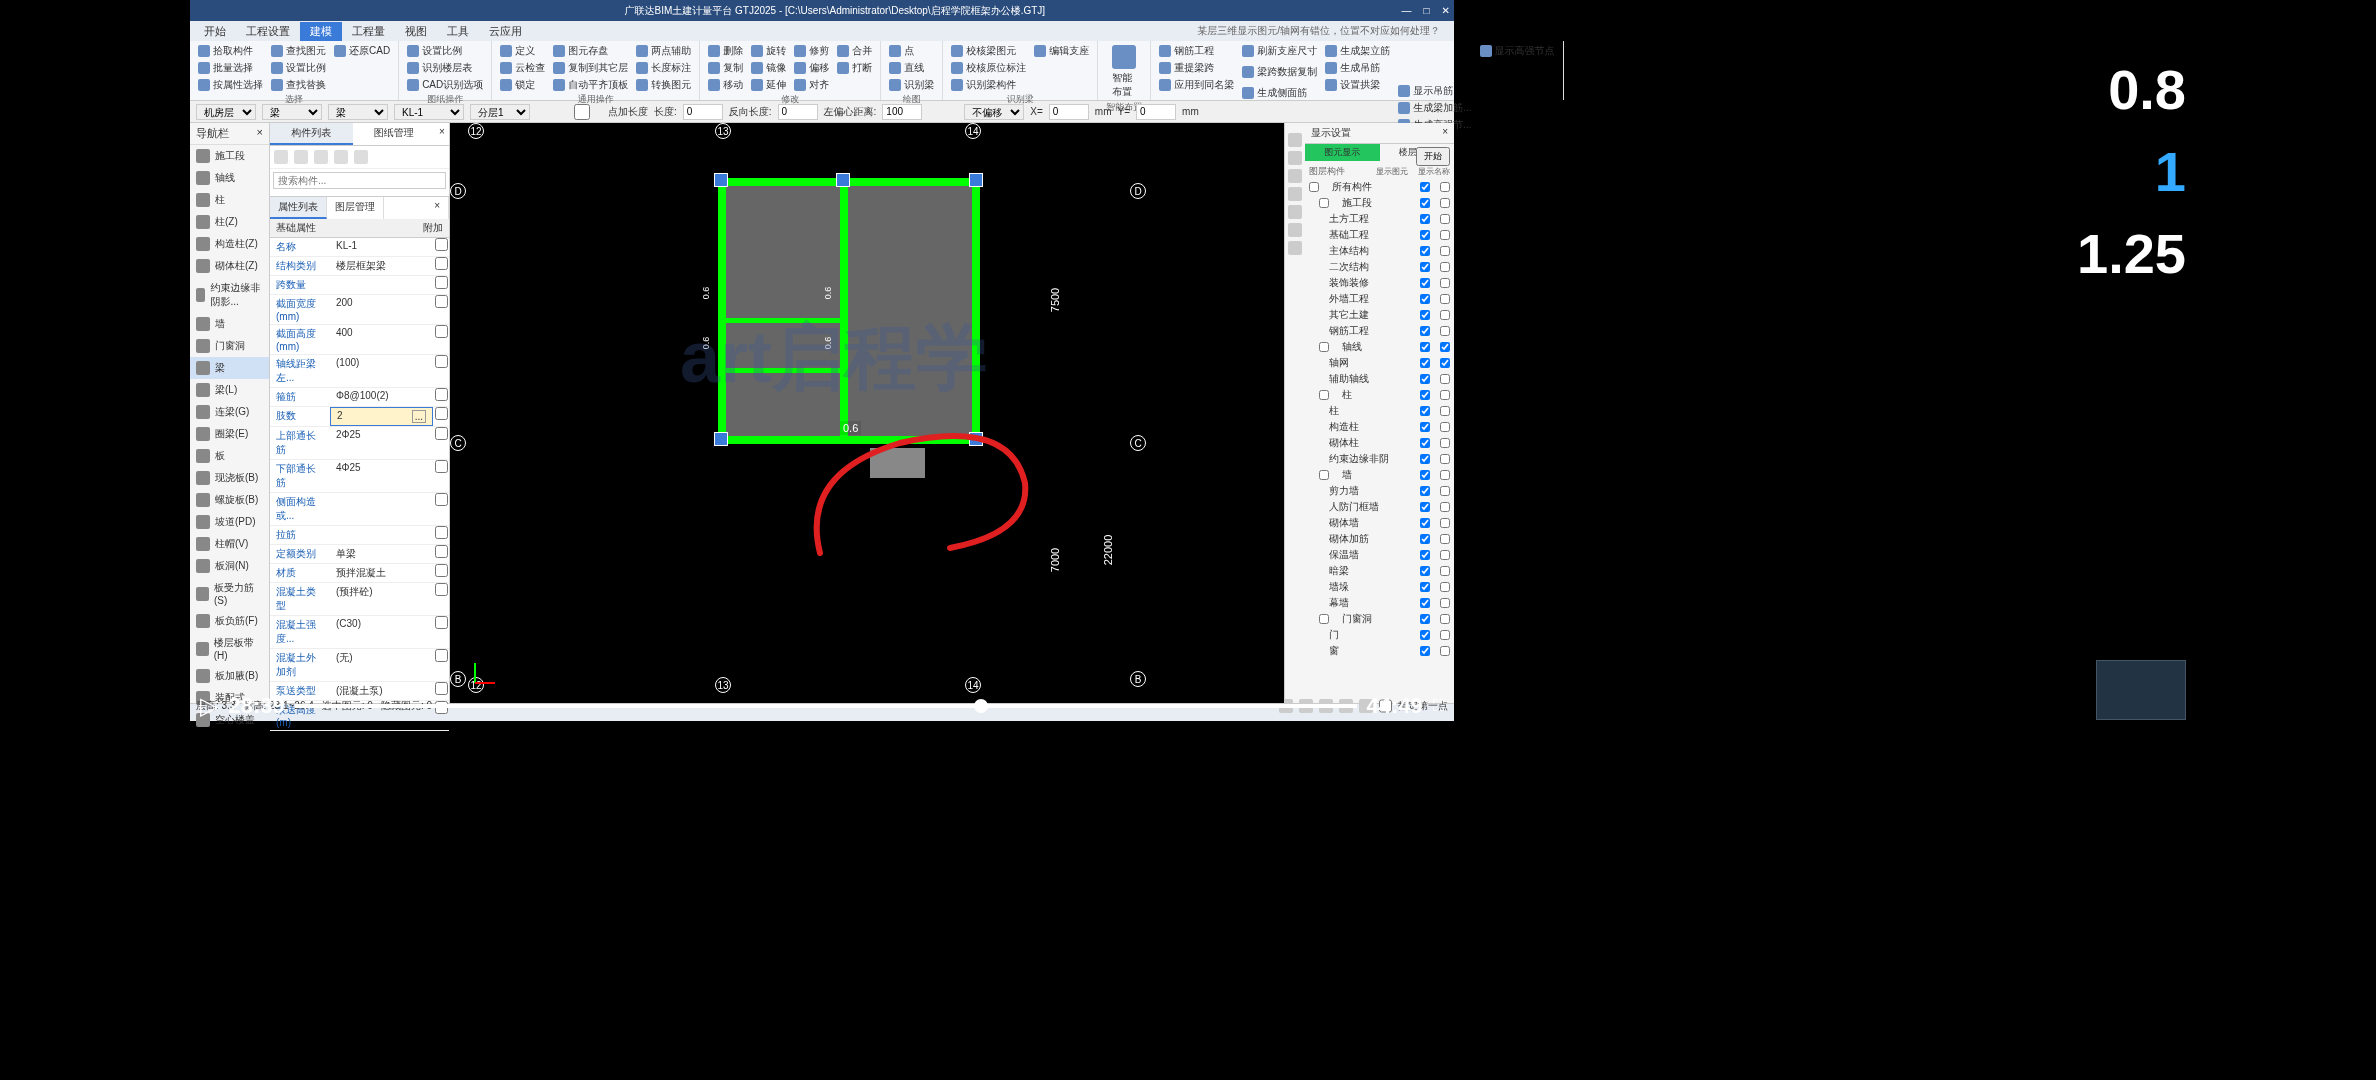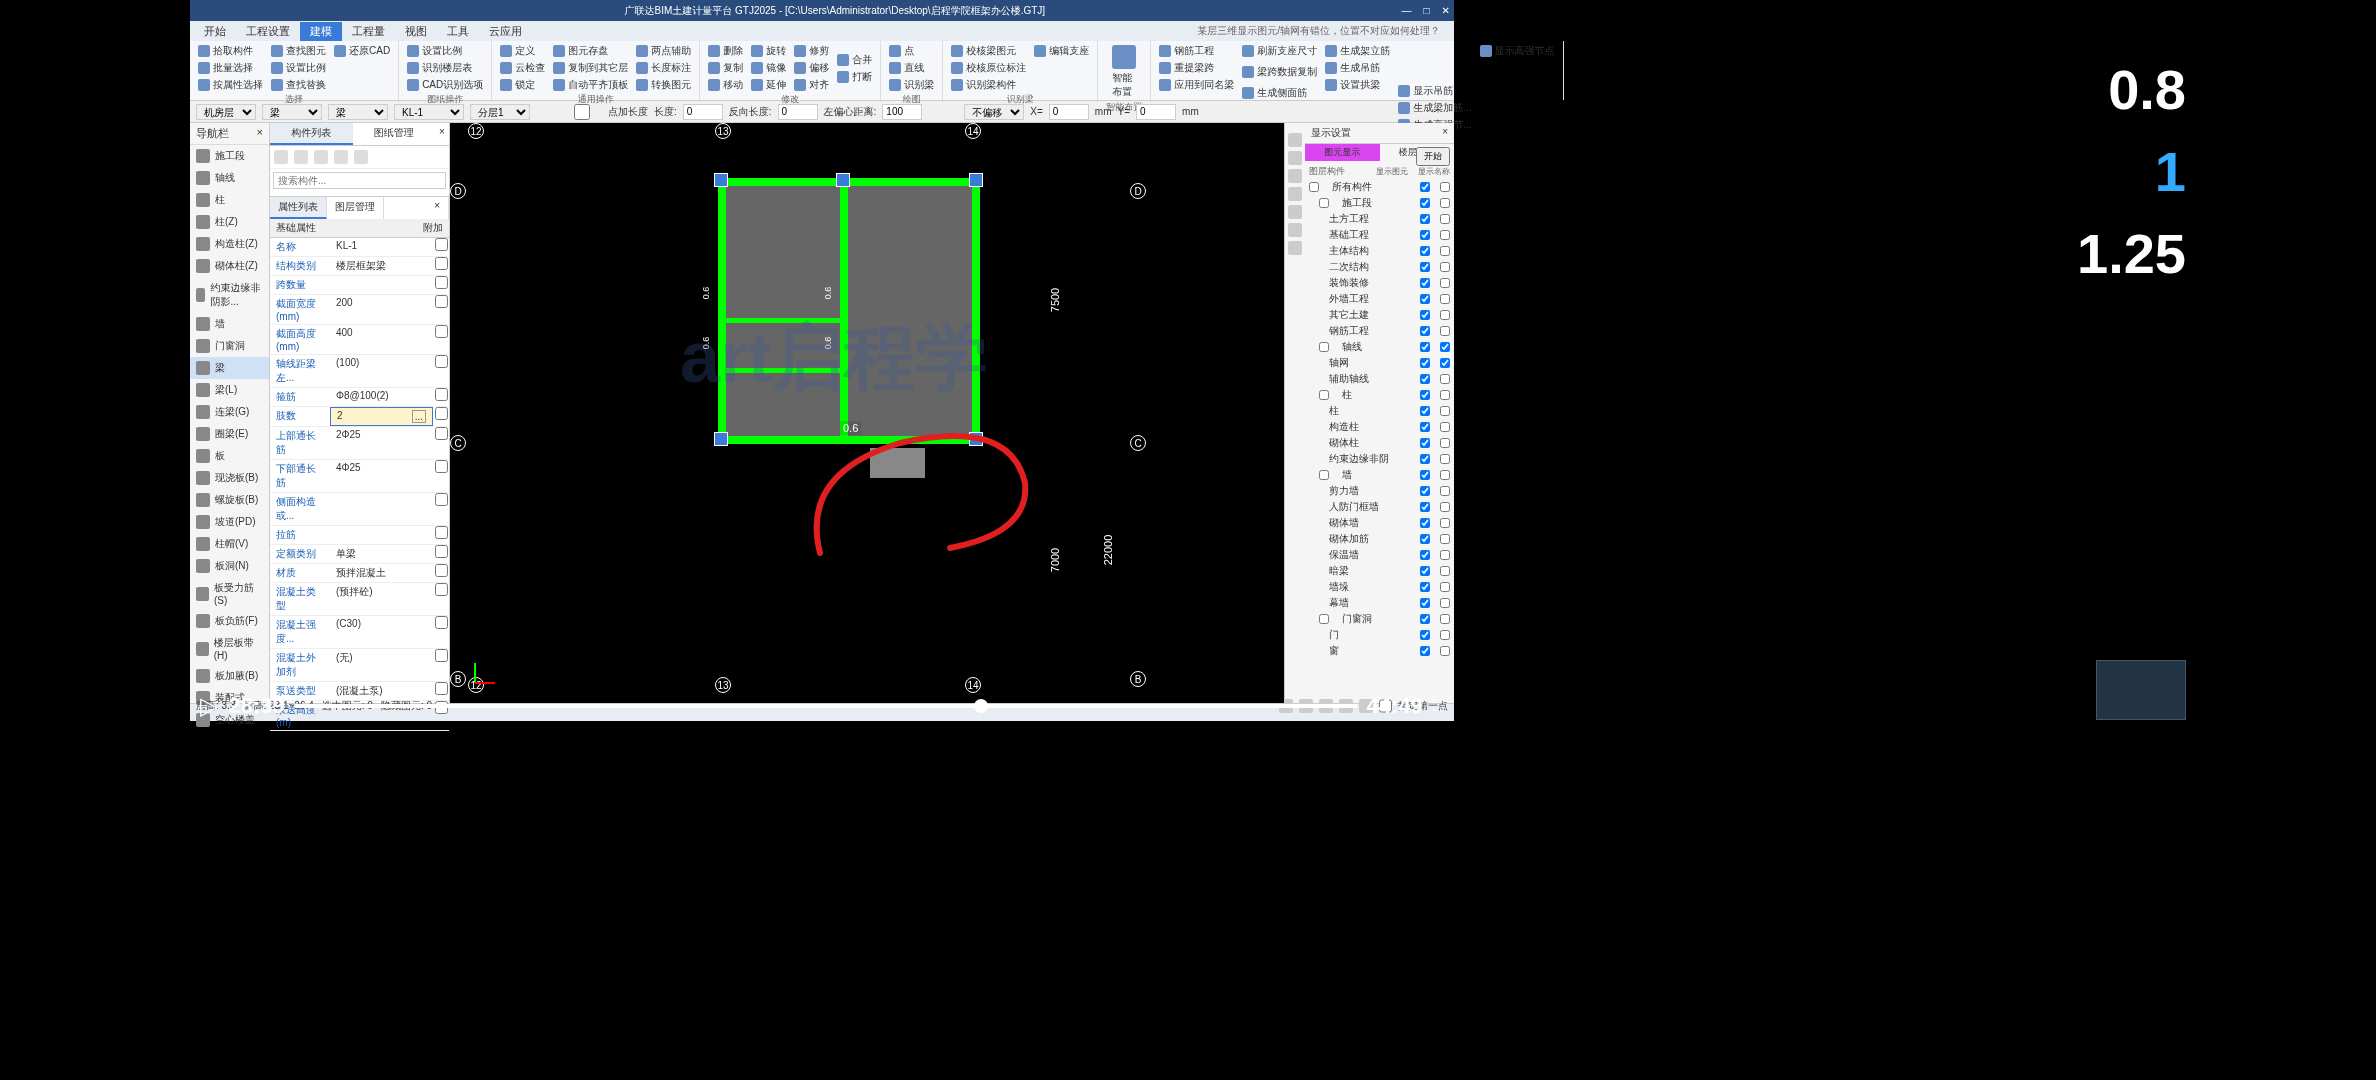--- a/index.html
+++ b/index.html
@@ -62,21 +62,21 @@
 .beam-v { position: absolute; width: 8px; background: #0f0; }
 .handle { position: absolute; width: 14px; height: 14px; background: #3a7ad9; border: 1px solid #fff; }
 .dim-text { position: absolute; color: #fff; font-size: 9px; transform: rotate(-90deg); }
 .right-panel { width: 170px; background: #f5f5f5; border-left: 1px solid #ccc; display: flex; }
 .view-tools { width: 20px; display: flex; flex-direction: column; gap: 4px; padding-top: 10px; align-items: center; }
 .view-tools span { width: 14px; height: 14px; background: #ccc; border-radius: 2px; cursor: pointer; }
 .display-panel { flex: 1; font-size: 10px; }
 .display-panel .dp-title { padding: 3px 6px; border-bottom: 1px solid #ccc; display: flex; justify-content: space-between; }
 .display-panel .dp-tabs { display: flex; }
 .display-panel .dp-tabs span { flex: 1; padding: 2px; text-align: center; font-size: 9px; cursor: pointer; }
-.display-panel .dp-tabs span.active { background: #d946ef; }
+.display-panel .dp-tabs span.active { background: #22c55e; }
 .dp-row { display: flex; align-items: center; padding: 1px 4px; gap: 13px; }
 .dp-row input[type=checkbox] { width: 10px; height: 10px; }
 .dp-row.indent1 { padding-left: 14px; }
 .dp-row.indent2 { padding-left: 24px; }
 .dp-row .dp-checks { margin-left: auto; display: flex; gap: 10px; }
 .status-bar { height: 18px; background: #e8edf3; border-top: 1px solid #ccc; display: flex; align-items: flex-end; padding: 8px 6px; font-size: 10px; gap: 8px; }
 .status-bar .right { margin-left: auto; display: flex; gap: 6px; }
 .status-bar .right span.ico { width: 14px; height: 14px; background: #ccc; border-radius: 2px; }
 .speed-overlay { position: absolute; right: 190px; top: 40px; color: #fff; font-size: 48px; font-weight: bold; text-align: right; text-shadow: 0 0 4px #000; }
 .speed-overlay .opt { font-size: 56px; margin-top: 17px; }
@@ -270,21 +270,21 @@
               </div>
               <div class="ribbon-item">
                 <span class="ico"></span>
                 <span>偏移</span>
               </div>
               <div class="ribbon-item">
                 <span class="ico"></span>
                 <span>对齐</span>
               </div>
             </div>
-            <div style="display: flex; flex-direction: column; gap: 1px; justify-content: center;">
+            <div style="display: flex; flex-direction: column; gap: 1px;">
               <div class="ribbon-item">
                 <span class="ico"></span>
                 <span>合并</span>
               </div>
               <div class="ribbon-item">
                 <span class="ico"></span>
                 <span>打断</span>
               </div>
             </div>
           </div>

